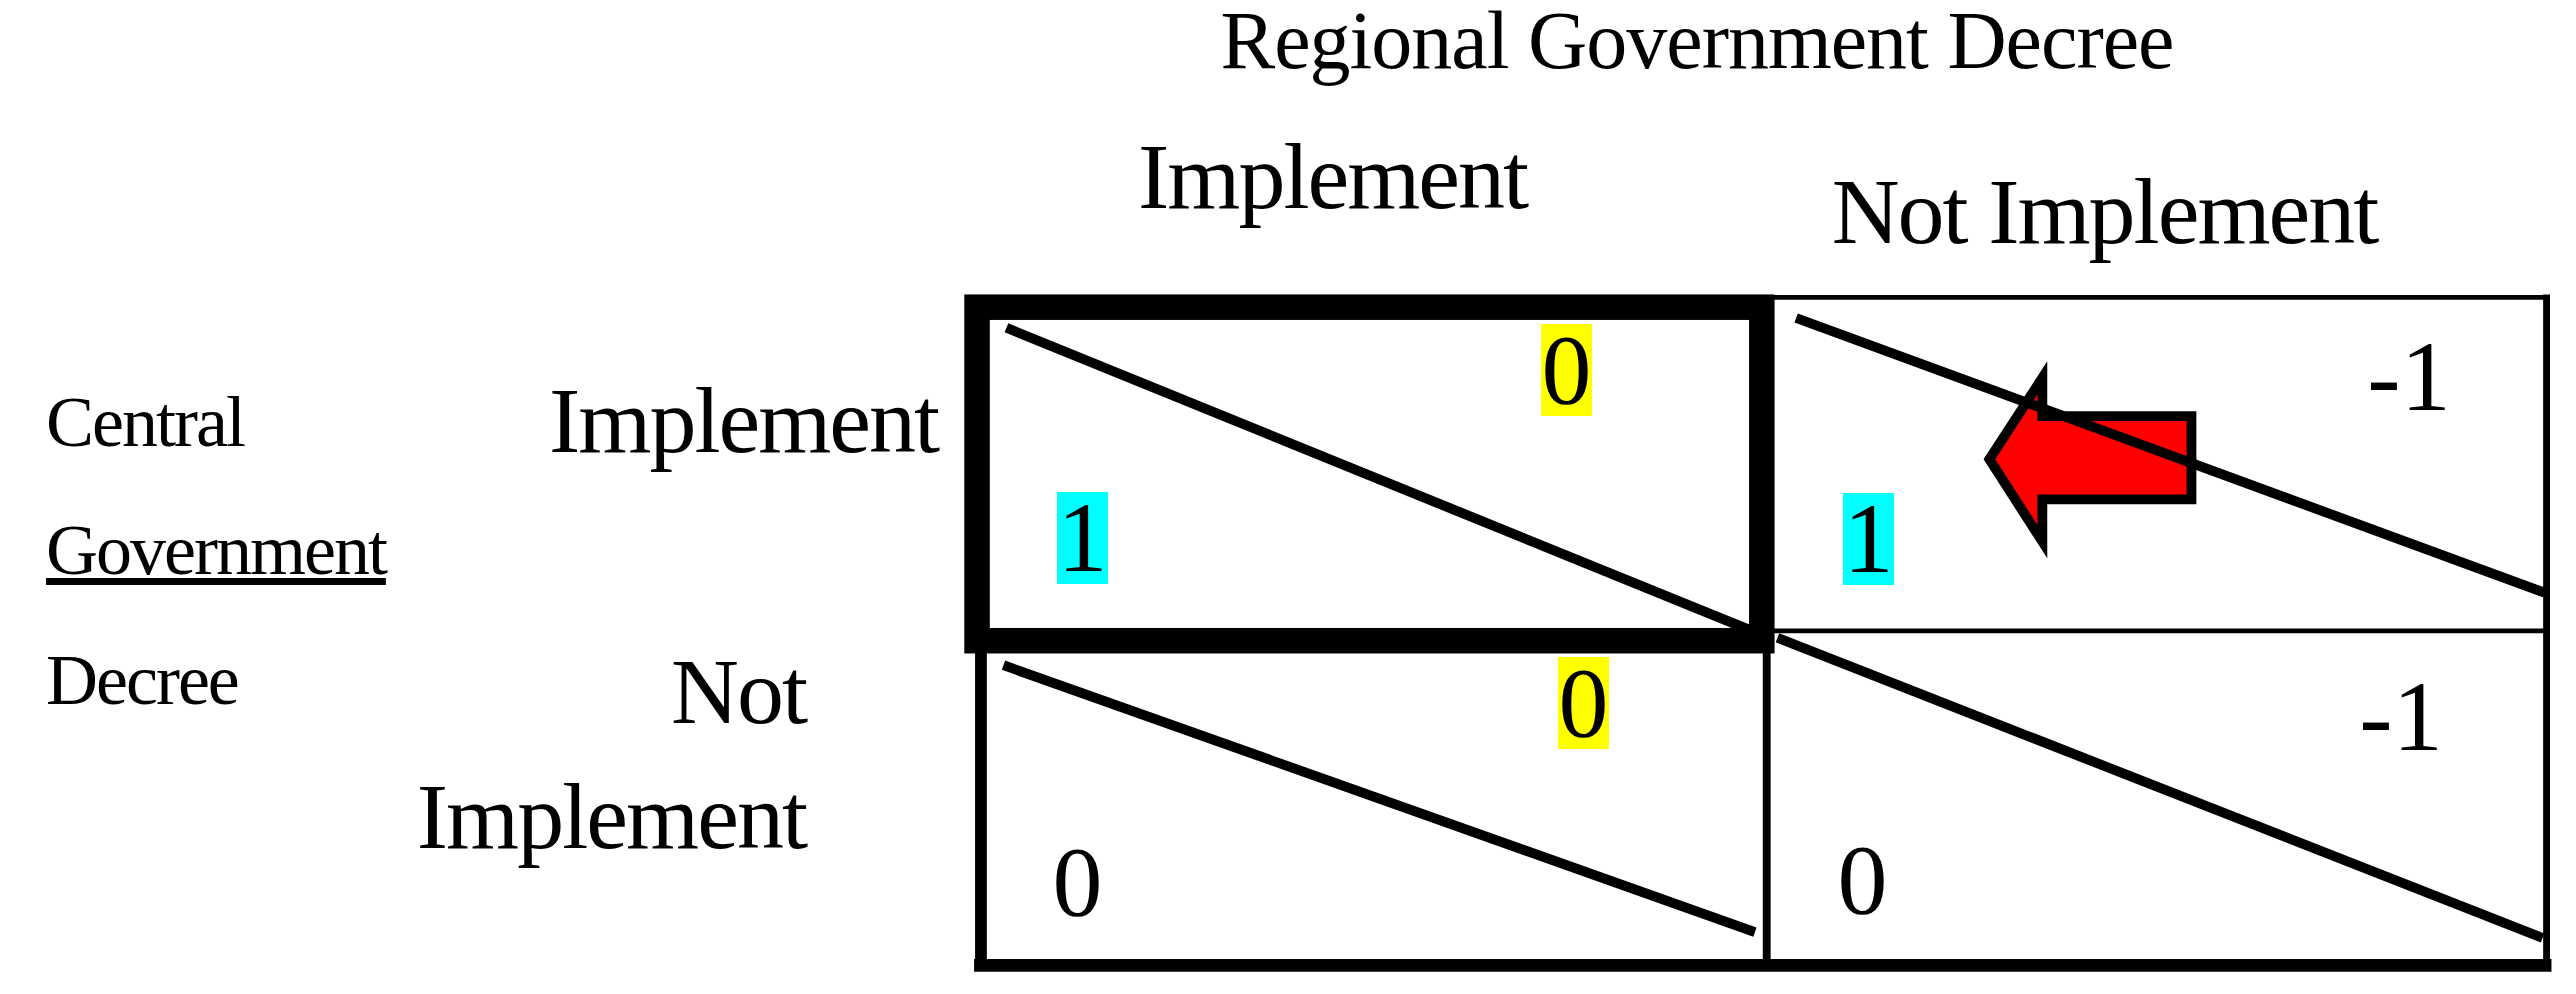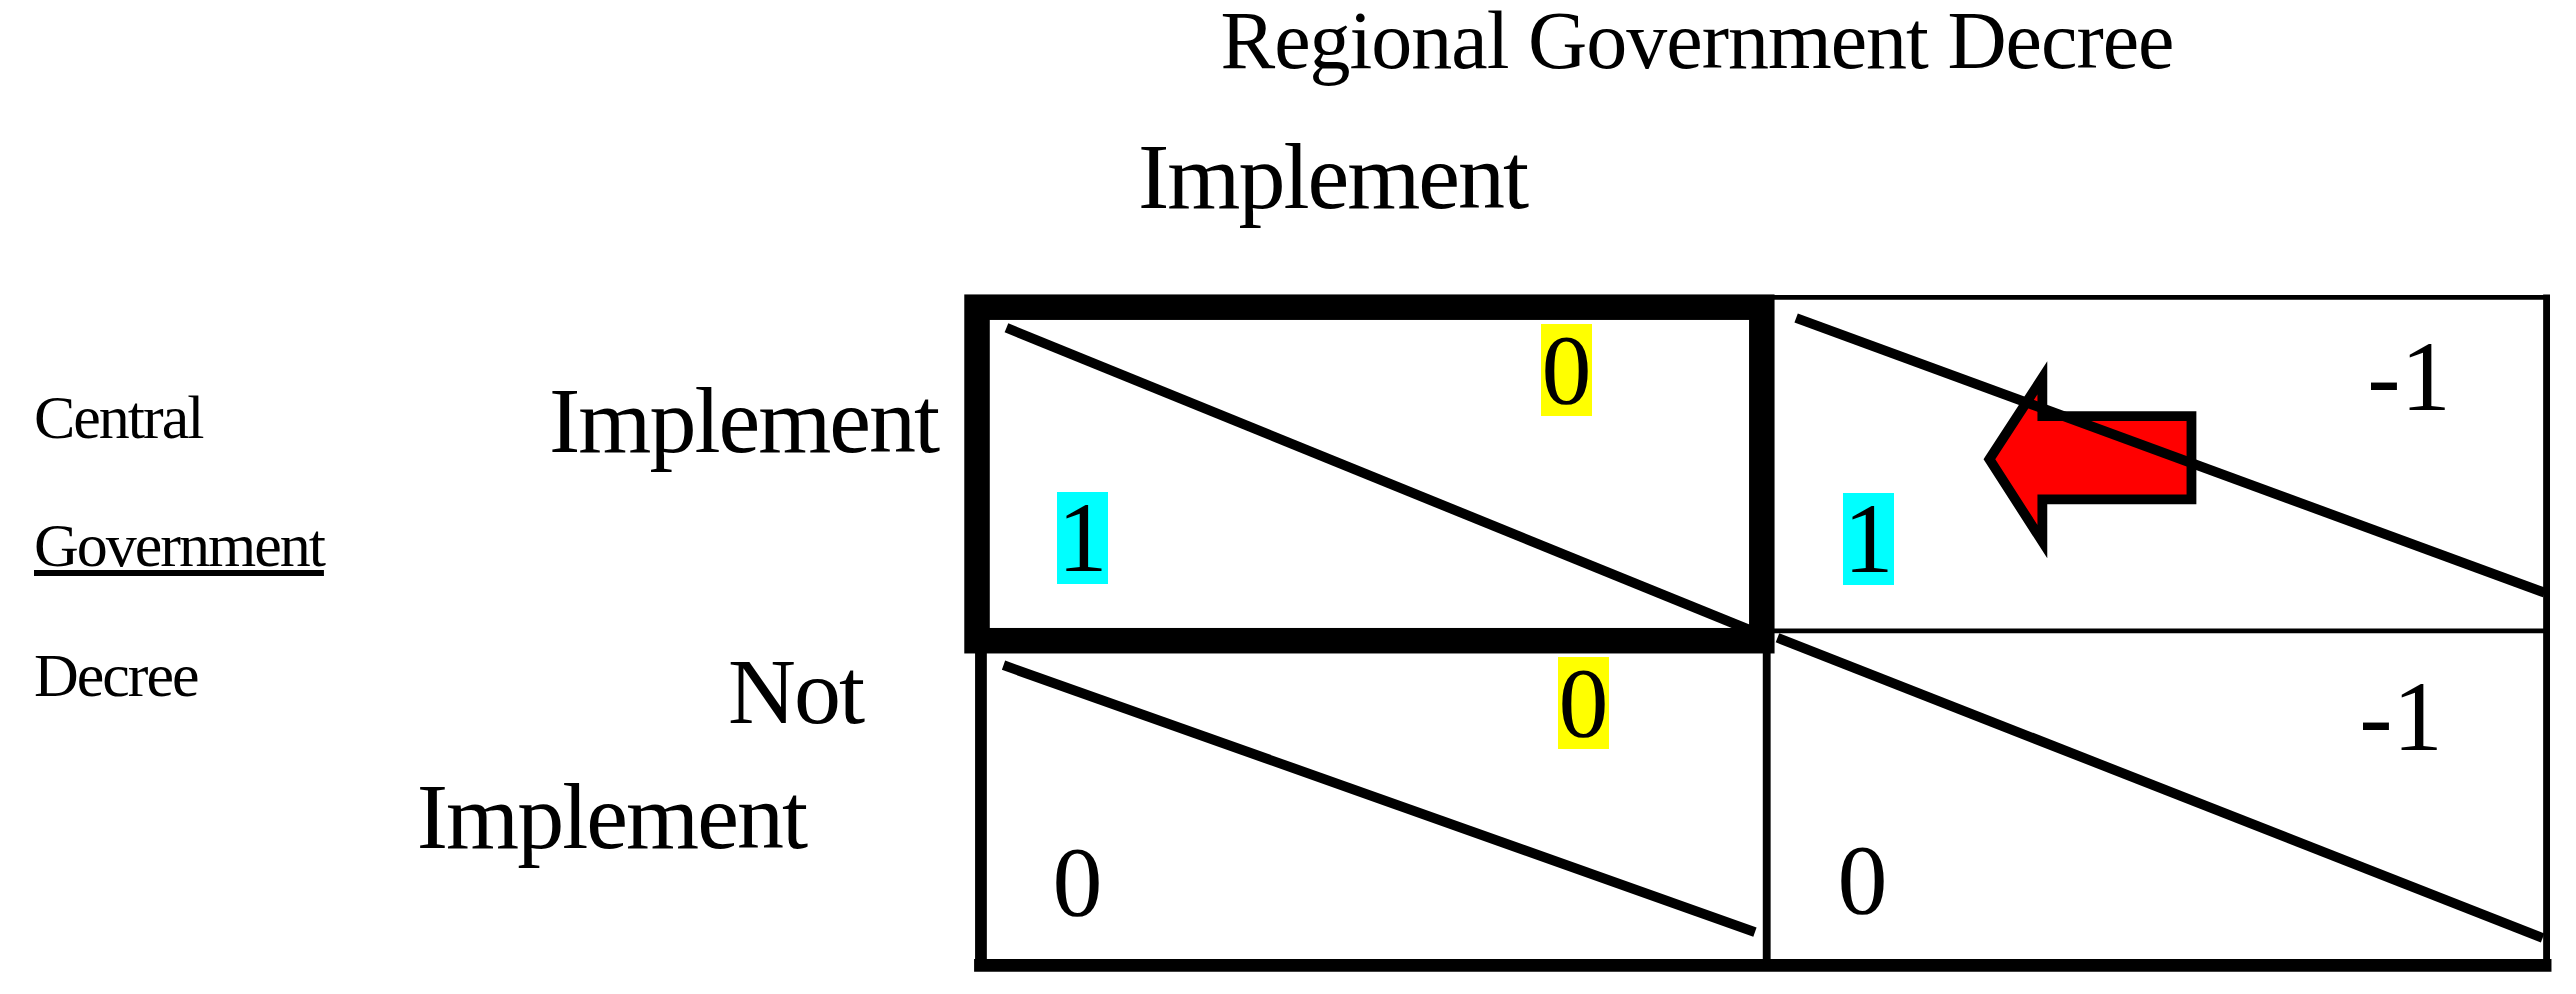--- a/index.html
+++ b/index.html
@@ -10,46 +10,47 @@
     font-family:"Liberation Serif","DejaVu Serif",serif;
     color:#000;
     overflow:hidden;
   }
   .stage svg{position:absolute;left:0;top:0;}
   .txt{position:absolute;line-height:1;white-space:nowrap;}
   .title{left:1079px;top:0;width:1236px;text-align:center;font-size:82px;letter-spacing:-1px;}
   .colhdr{font-size:94px;letter-spacing:-2px;}
   .colhdr.c1{left:1138px;top:129px;width:383px;text-align:center;}
   .colhdr.c2{left:1825px;top:164px;width:559px;text-align:center;}
-  .rowplayer{left:34px;font-size:62px;letter-spacing:-2px;}
+  .rowplayer{left:46px;font-size:72px;letter-spacing:-2px;}
   .rowplayer.l1{top:386px;}
   .rowplayer.l2{top:514px;text-decoration:underline;}
   .rowplayer.l3{top:644px;}
   .rowhdr{font-size:94px;letter-spacing:-2px;}
   .rowhdr.r1{left:549px;top:373px;width:383px;text-align:center;}
-  .rowhdr.r2a{top:644px;right:1713px;text-align:right;}
+  .rowhdr.r2a{top:644px;right:1770px;text-align:right;}
   .rowhdr.r2b{top:769px;right:1770px;text-align:right;}
   .pay{
     position:absolute;font-size:100px;line-height:93px;height:93px;
     text-align:center;
   }
   .pay.hl{width:51px;height:92px;line-height:92px;}
   .pay.hl-yellow{background:var(--highlight-yellow,#ff0);}
   .pay.hl-cyan{background:var(--highlight-cyan,#0ff);}
   .grid-line{stroke:var(--line,#000);fill:none;}
   .arrow-shape{fill:var(--arrow-red,#f00);stroke:var(--line,#000);stroke-width:10;stroke-linejoin:miter;}
 </style>
 </head>
 <body>
 
 <div class="stage">
 
   <div class="txt title">Regional Government Decree</div>
 
   <div class="txt colhdr c1">Implement</div>
+  <div class="txt colhdr c2">Not Implement</div>
 
   <div class="txt rowplayer l1">Central</div>
   <div class="txt rowplayer l2">Government</div>
   <div class="txt rowplayer l3">Decree</div>
 
   <div class="txt rowhdr r1">Implement</div>
   <div class="txt rowhdr r2a">Not</div>
   <div class="txt rowhdr r2b">Implement</div>
 
   <svg width="2576" height="995" viewBox="0 0 2626 1014">

